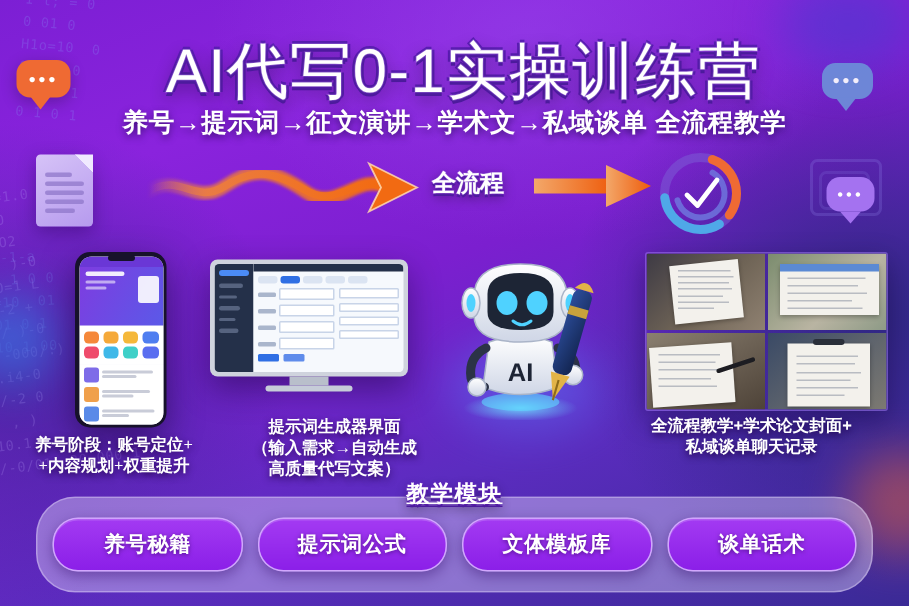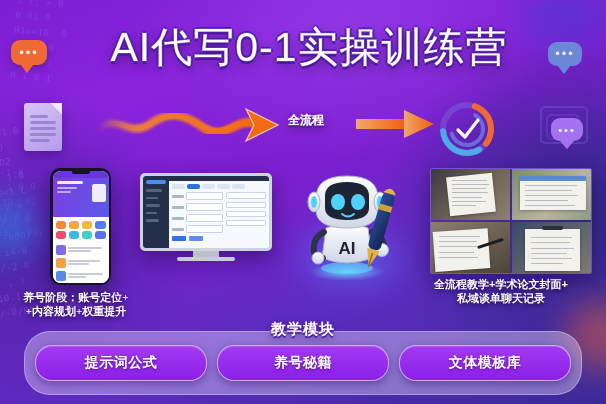--- a/index.html
+++ b/index.html
@@ -78,21 +78,21 @@
   #doc-icon .fold{
     position:absolute;right:0;top:0;width:12px;height:12px;
     background:linear-gradient(225deg,#f0e9ff 50%,transparent 50%);
   }
   #doc-icon .ln{position:absolute;left:6px;height:2.5px;background:#8f77c9;border-radius:2px;opacity:.75;}
 
   
   #ribbon-arrow{position:absolute;left:96px;top:104px;width:200px;height:42px;}
   
   #flow-label{
-    position:absolute;left:288px;top:112px;font-size:12px;font-weight:bold;color:#fff;
+    position:absolute;left:288px;top:112px;font-size:16px;font-weight:bold;color:#fff;
     text-shadow:0 0 2px #6a24c8,0 2px 0 #4c1b9c,0 3px 8px rgba(0,0,0,.5);
     -webkit-text-stroke:.6px rgba(255,255,255,.25);
   }
   #arrow2{position:absolute;left:356px;top:108px;width:80px;height:32px;}
 
   
   #donut{position:absolute;left:436px;top:98px;width:62px;height:62px;}
 
   
   #phone{
@@ -173,20 +173,21 @@
   
   #module-panel{
     position:absolute;left:24px;top:331px;width:558px;height:64px;
     background:rgba(226,214,250,.42);border-radius:26px;
     border:1px solid rgba(240,232,255,.35);box-sizing:border-box;
   }
   #module-title{
     position:absolute;left:0;right:0;top:320px;text-align:center;
     font-size:15px;font-weight:bold;color:#fff;letter-spacing:1px;
     text-shadow:0 0 2px #6a24c8,0 2px 0 #4c1b9c,0 3px 8px rgba(0,0,0,.45);
+    text-decoration:underline;
   }
   #module-list{
     position:absolute;left:30px;right:30px;top:345px;height:36px;
     display:flex;justify-content:space-between;align-items:center;
   }
   .pill{
     flex:1;margin:0 5px;height:34px;border-radius:17px;
     background:linear-gradient(180deg,#a33af2,#8b1fe8);
     border:1.5px solid rgba(215,180,255,.9);
     display:flex;align-items:center;justify-content:center;
@@ -238,20 +239,21 @@
     <div class="dots">•••</div>
   </div>
   <div class="bubble" id="bubble-blue">
     <div class="dots">•••</div>
   </div>
   <div class="bubble" id="bubble-purple">
     <div class="dots" style="font-size:11px;">•••</div>
   </div>
 
   <div id="headline">AI代写0-1实操训练营</div>
+  <div id="subhead">养号→提示词→征文演讲→学术文→私域谈单 全流程教学</div>
 
   <div id="doc-icon">
     <div class="sheet"></div>
     <div class="fold"></div>
     <div class="ln" style="top:12px;width:18px;"></div>
     <div class="ln" style="top:18px;width:26px;"></div>
     <div class="ln" style="top:24px;width:26px;"></div>
     <div class="ln" style="top:30px;width:26px;"></div>
     <div class="ln" style="top:36px;width:20px;"></div>
   </div>
@@ -485,24 +487,28 @@
         <div class="pl" style="left:24%;top:40%;width:50%"></div>
       <div class="pl" style="left:24%;top:50%;width:54%"></div>
         <div class="pl" style="left:24%;top:60%;width:46%"></div>
       <div class="pl" style="left:24%;top:70%;width:52%"></div>
         <div class="pl" style="left:24%;top:80%;width:40%"></div>
     </div>
   </div>
 
   <div class="caption" id="caption-1" style="white-space:pre-line;">养号阶段：账号定位+
 +内容规划+权重提升</div>
+  <div class="caption" id="caption-2" style="white-space:pre-line;">提示词生成器界面
+（输入需求→自动生成
+高质量代写文案）</div>
   <div class="caption" id="caption-3" style="white-space:pre-line;">全流程教学+学术论文封面+
 私域谈单聊天记录</div>
 
   <div id="module-panel"></div>
   <div id="module-title">教学模块</div>
   <div id="module-list">
+    <div class="pill">养号秘籍</div>
     <div class="pill">提示词公式</div>
-    <div class="pill">养号秘籍</div>
     <div class="pill">文体模板库</div>
+    <div class="pill">谈单话术</div>
   </div>
 
 </div>
 
 </body></html>

